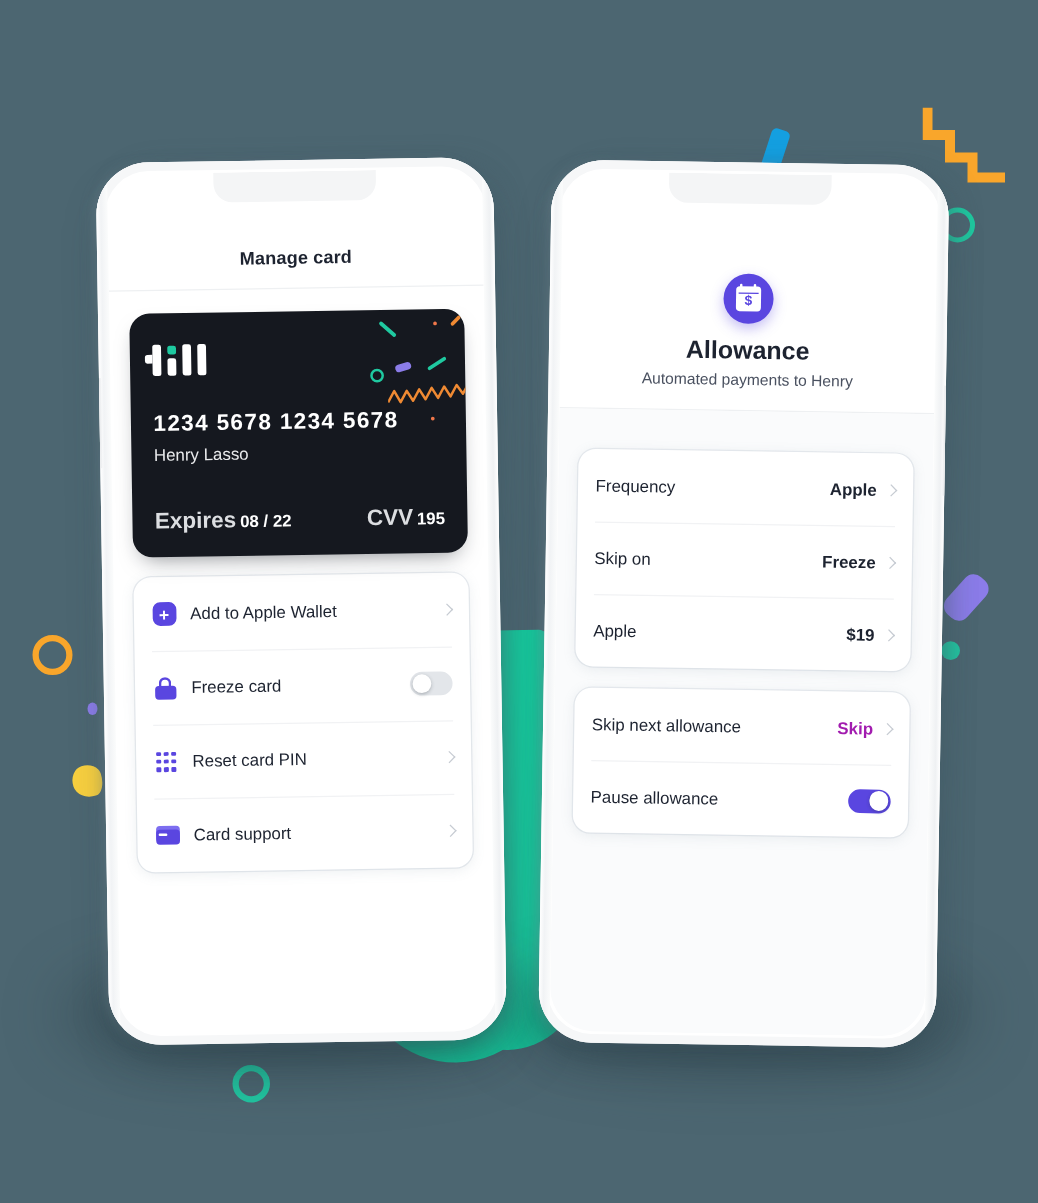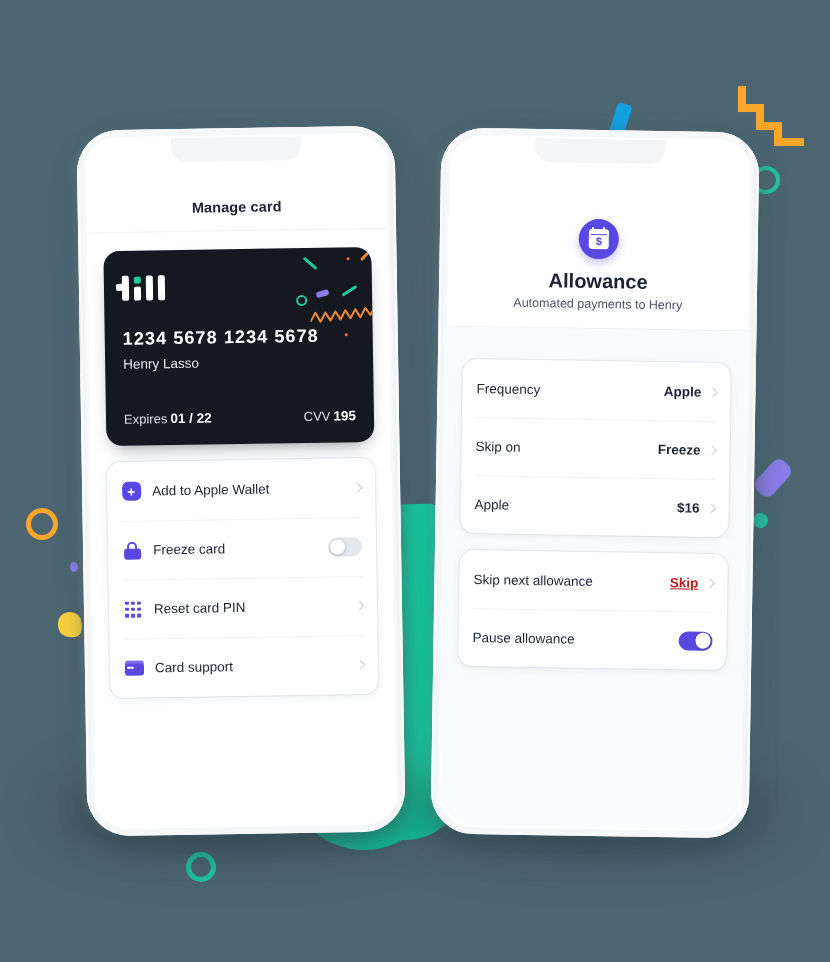--- a/index.html
+++ b/index.html
@@ -150,21 +150,21 @@
     letter-spacing:1.1px; white-space:nowrap;
   }
   .card-name {
     position:absolute; left:18px; top:106px;
     font-size:13.5px; color:#e9eaec; font-weight:400;
   }
   .card-bottom {
     position:absolute; left:18px; right:18px; bottom:18px;
     display:flex; justify-content:space-between; align-items:baseline;
   }
-  .cb-label { font-size:13px; color:#dcdee1; font-weight:400; }
+  .cb-label { font-size:18px; color:#dcdee1; font-weight:700; }
   .cb-value { font-size:13.5px; color:#fff; font-weight:700; margin-left:3px; }
 
   
   .conf { position:absolute; }
   .c-dash1 { left:198px; top:14px; width:17px; height:3px; background:#1fc9a0;
              border-radius:2px; transform:rotate(42deg); }
   .c-dash2 { left:237px; top:42px; width:17px; height:3px; background:#1fc9a0;
              border-radius:2px; transform:rotate(-32deg); }
   .c-ring  { left:192px; top:47px; width:11px; height:11px;
              border:2px solid #1fc9a0; border-radius:50%; }
@@ -283,21 +283,21 @@
   }
   .allow-sub {
     margin-top:4px; font-size:12.5px; color:#4a5160; font-weight:400;
   }
   .allow-divider { margin-top:17px; height:1px; background:#eef0f2; }
 
   .right-body { background:#fafbfc; padding-top:16px; min-height:100%; }
   .row-value {
     font-size:13.5px; color:#1d2330; font-weight:700; margin-left:auto;
   }
-  .row-value.accent { color:#b91c1c;text-decoration:underline; }
+  .row-value.accent { color:#a21caf; }
   .row.rt { height:58px; }
   .rt .row-label { flex:0 0 auto; }
 </style>
 </head>
 <body>
 
 <div id="stage">
 
   <div class="deco deco-orange-zigzag">
     <svg width="66" height="62" viewBox="0 0 66 62">
@@ -343,21 +343,21 @@
         <div class="conf c-zig">
           <svg width="66" height="20" viewBox="0 0 66 20">
             <polyline points="0,18 5,9 10,18 15,9 20,17 25,8 30,16 35,7 40,15 45,6 50,14 55,5 60,12 65,3" fill="none" stroke="#f08a33" stroke-width="2" stroke-linejoin="round"></polyline>
           </svg>
         </div>
 
         <div class="card-number">1234 5678 1234 5678</div>
         <div class="card-name">Henry Lasso</div>
         <div class="card-bottom">
           <div>
-            <span class="cb-label">Expires</span><span class="cb-value">01 / 22</span>
+            <span class="cb-label">Expires</span><span class="cb-value">08 / 22</span>
           </div>
           <div>
             <span class="cb-label">CVV</span><span class="cb-value">195</span>
           </div>
         </div>
       </div>
 
       <div class="list-card">
 
         <div class="row">
@@ -446,21 +446,21 @@
             <div class="row-value">Apple</div>
             <div class="chevron"></div>
           </div>
           <div class="row rt">
             <div class="row-label">Skip on</div>
             <div class="row-value">Freeze</div>
             <div class="chevron"></div>
           </div>
           <div class="row rt">
             <div class="row-label">Apple</div>
-            <div class="row-value">$16</div>
+            <div class="row-value">$19</div>
             <div class="chevron"></div>
           </div>
         </div>
 
         <div class="list-card" style="margin-top:17px;">
           <div class="row rt">
             <div class="row-label">Skip next allowance</div>
             <div class="row-value accent">Skip</div>
             <div class="chevron"></div>
           </div>

